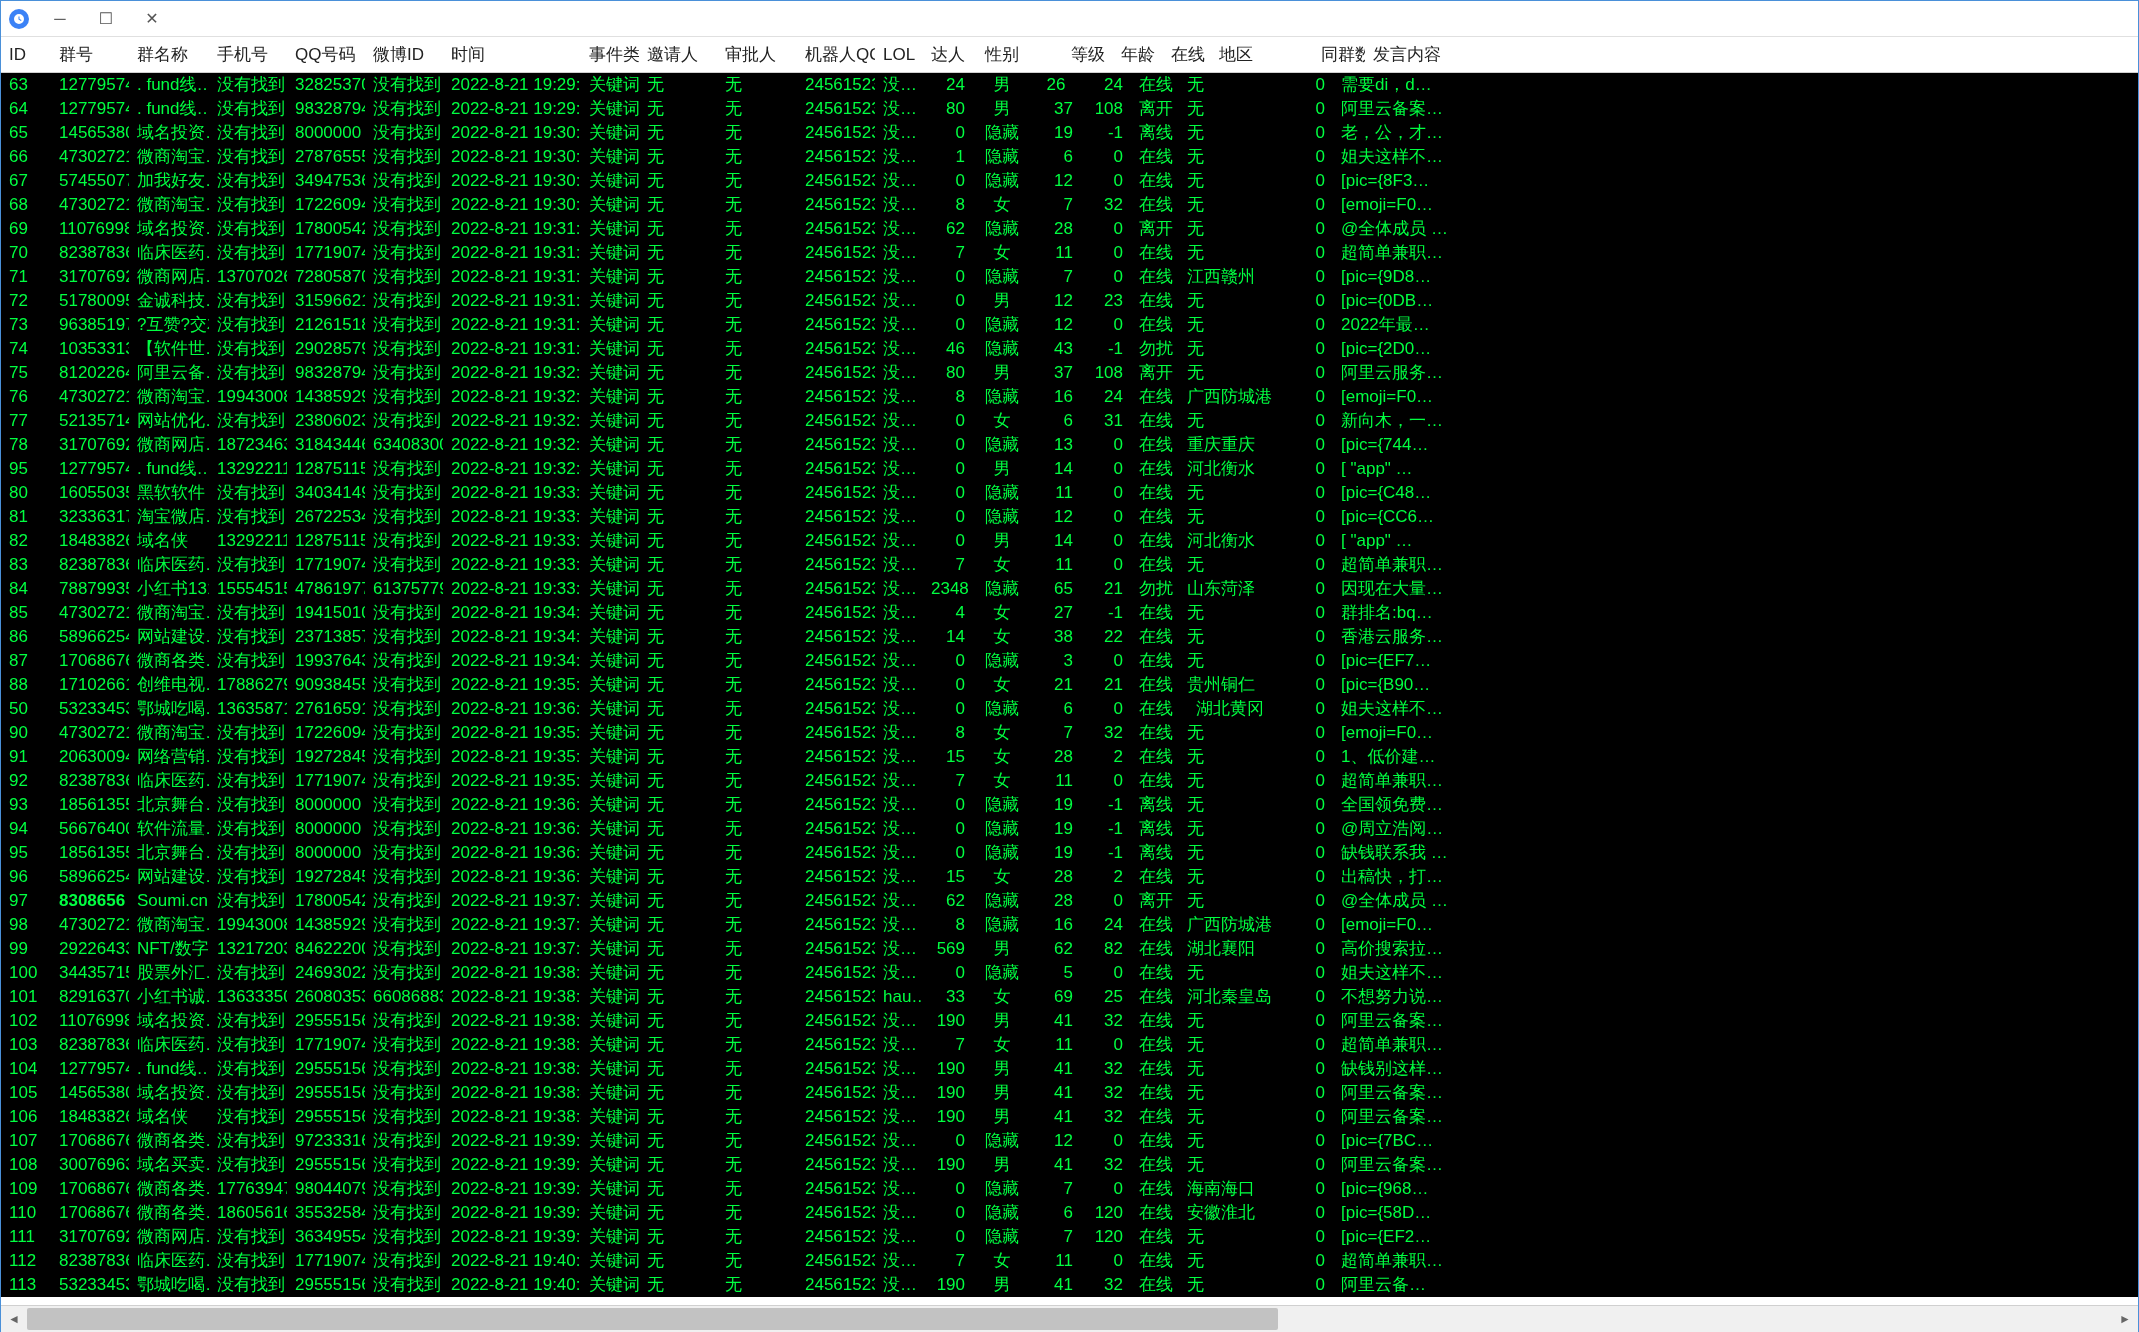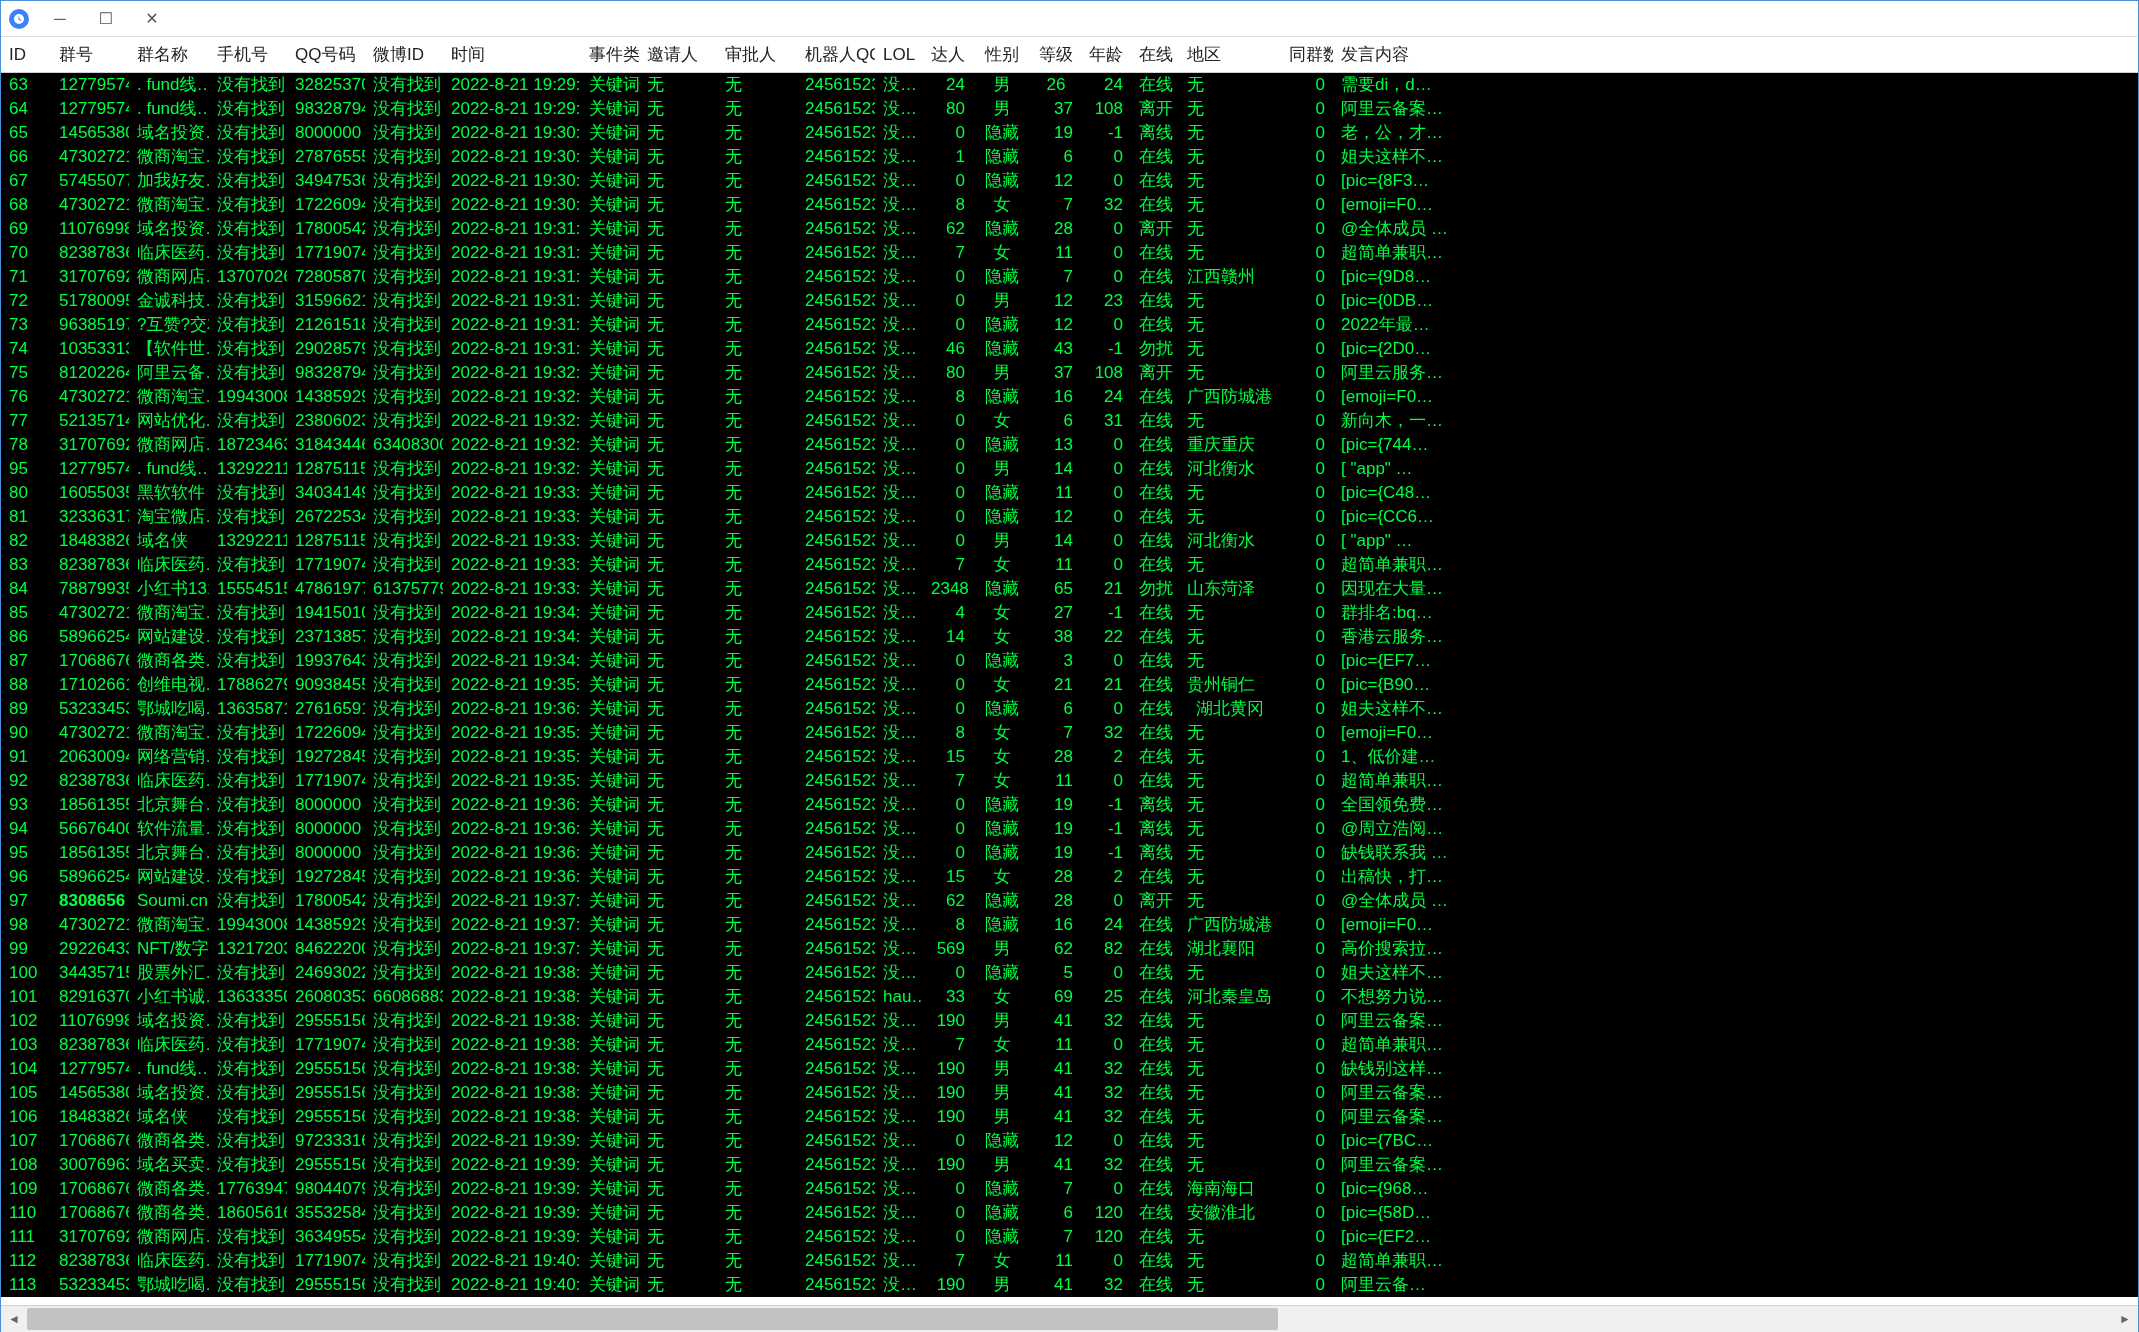--- a/index.html
+++ b/index.html
@@ -49,21 +49,21 @@
       <div class="hcell c4" style="width: 78px;">QQ号码</div>
       <div class="hcell c5" style="width: 78px;">微博ID</div>
       <div class="hcell c6" style="width: 138px;">时间</div>
       <div class="hcell c7" style="width: 58px;">事件类型</div>
       <div class="hcell c8" style="width: 78px;">邀请人</div>
       <div class="hcell c9" style="width: 80px;">审批人</div>
       <div class="hcell c10" style="width: 78px;">机器人QQ</div>
       <div class="hcell c11" style="width: 48px;">LOL</div>
       <div class="hcell c12" style="width: 50px;">达人</div>
       <div class="hcell c13" style="width: 58px;">性别</div>
-      <div class="hcell c14" style="width: 50px;">等级</div>
+      <div class="hcell c14" style="width: 50px; margin-left: 32px;">等级</div>
       <div class="hcell c15" style="width: 50px;">年龄</div>
       <div class="hcell c16" style="width: 48px;">在线</div>
       <div class="hcell c17" style="width: 102px;">地区</div>
       <div class="hcell c18" style="width: 52px;">同群数</div>
       <div class="hcell c19" style="width: 200px;">发言内容</div>
     </div>
 
   <div class="body">
     <div class="grid" id="grid">
         <div class="row">
@@ -632,21 +632,21 @@
           <div class="cell c12" style="width: 50px;">0</div>
           <div class="cell c13" style="width: 58px;">女</div>
           <div class="cell c14" style="width: 50px;">21</div>
           <div class="cell c15" style="width: 50px;">21</div>
           <div class="cell c16" style="width: 48px;">在线</div>
           <div class="cell c17" style="width: 102px;">贵州铜仁</div>
           <div class="cell c18" style="width: 52px;">0</div>
           <div class="cell c19" style="width: 200px;">[pic={B90…</div>
         </div>
         <div class="row">
-          <div class="cell c0" style="width: 50px;">89</div>
+          <div class="cell c0" style="width: 50px;">50</div>
           <div class="cell c1" style="width: 78px;">532334537</div>
           <div class="cell c2" style="width: 80px;">鄂城吃喝…</div>
           <div class="cell c3" style="width: 78px;">13635871054</div>
           <div class="cell c4" style="width: 78px;">2761659130</div>
           <div class="cell c5" style="width: 78px;">没有找到</div>
           <div class="cell c6" style="width: 138px;">2022-8-21 19:36:11</div>
           <div class="cell c7" style="width: 58px;">关键词</div>
           <div class="cell c8" style="width: 78px;">无</div>
           <div class="cell c9" style="width: 80px;">无</div>
           <div class="cell c10" style="width: 78px;">2456152397</div>

